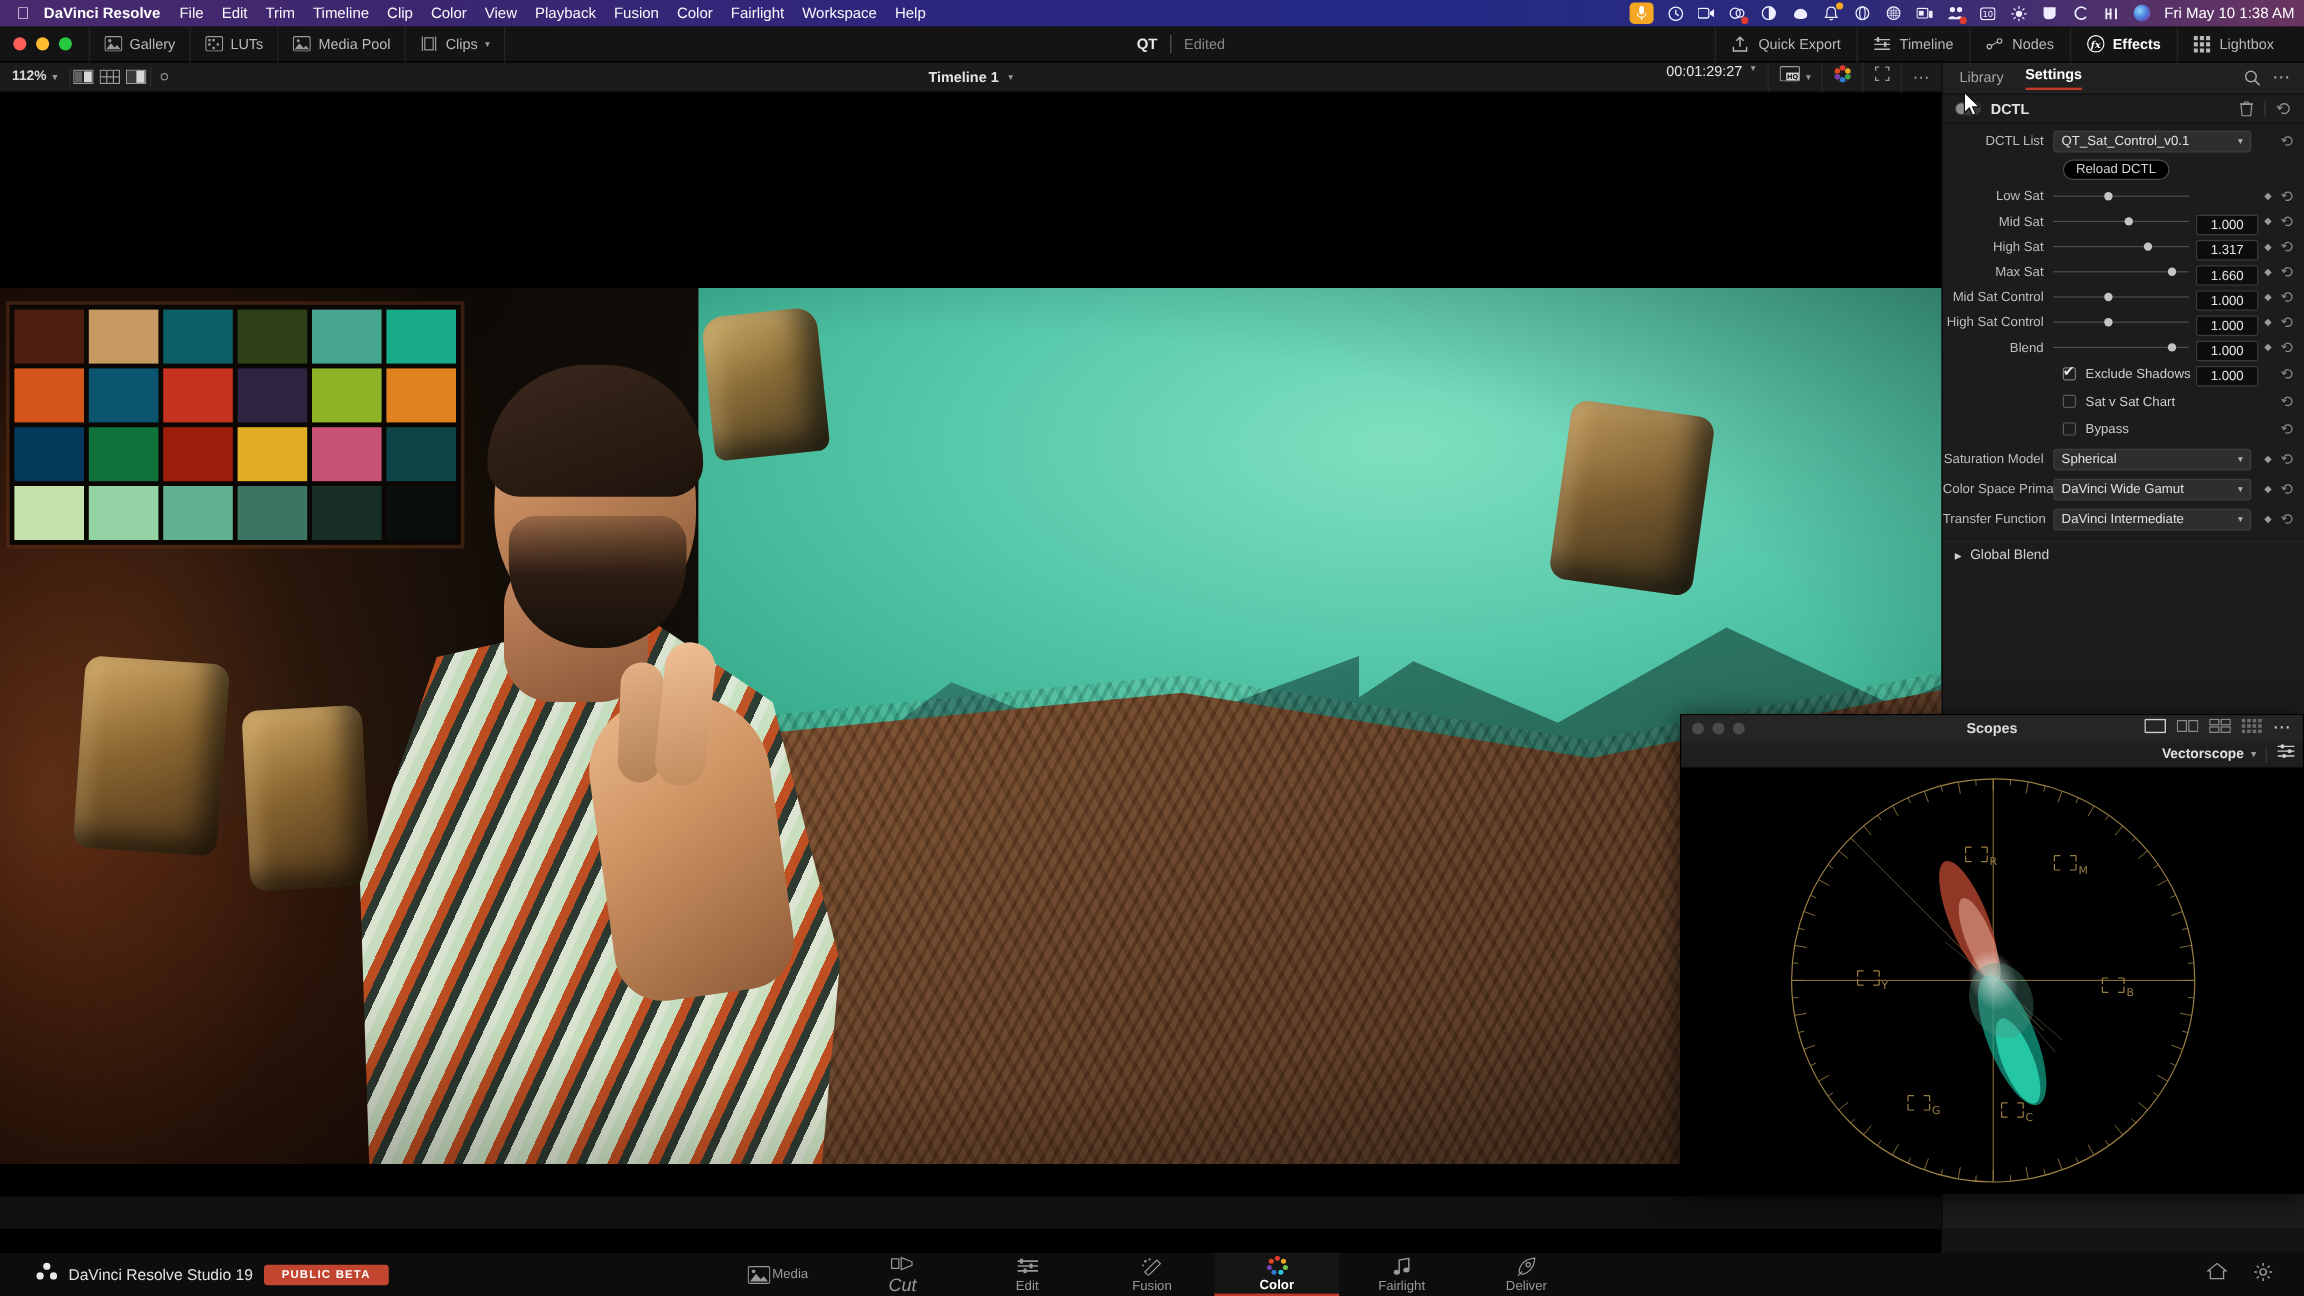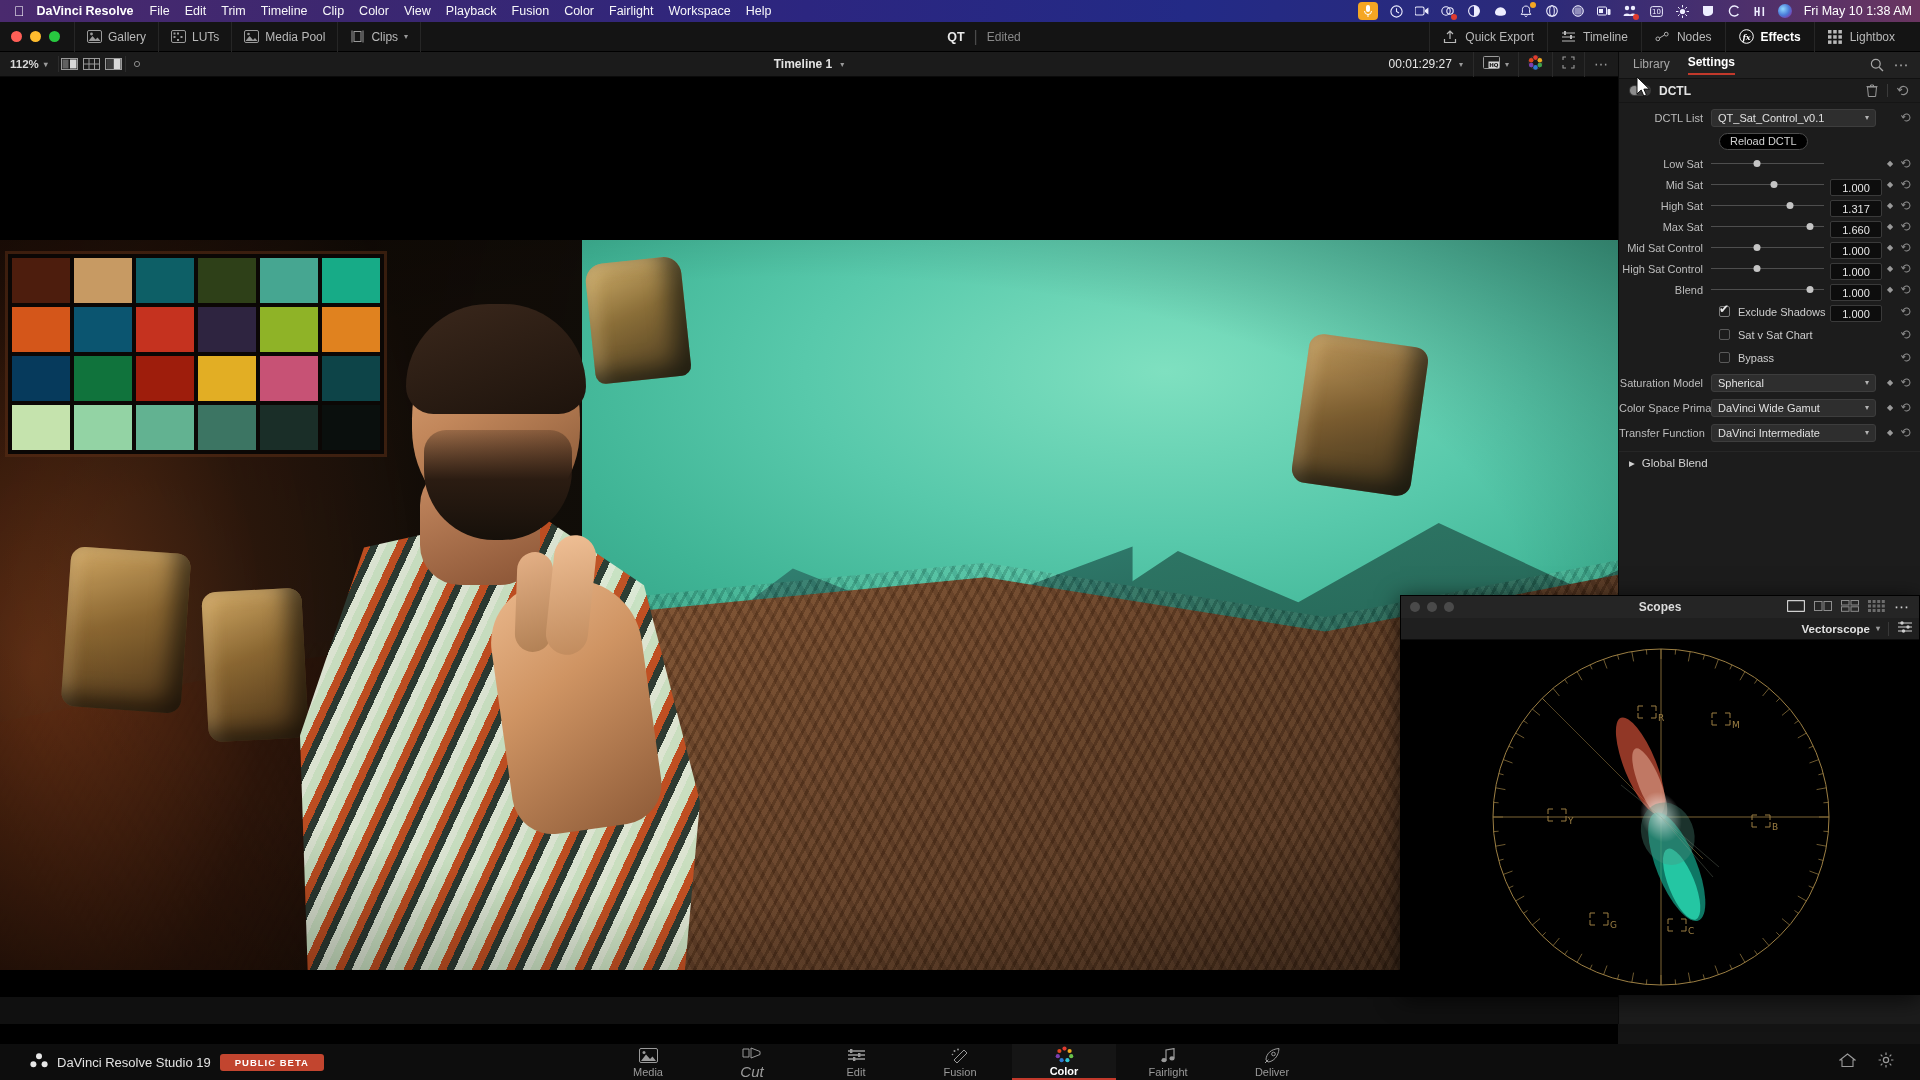--- a/index.html
+++ b/index.html
@@ -63,21 +63,21 @@
   .viewer-wrap { position: absolute; top: 52px; left: 0; width: 1618px; height: 972px; background: #101010; }
   .viewer-bar { height: 25px; background: #1b1b1b; border-bottom: 1px solid #0a0a0a;
                 display: flex; align-items: center; position: relative; }
   .vb-left { display: flex; align-items: center; height: 25px; }
   .zoom-box { display: flex; align-items: center; gap: 5px; padding: 0 10px; color: #d8d8d8; font-size: 11.5px; font-weight: bold; }
   .vb-sep { width: 1px; height: 16px; background: #2c2c2c; }
   .vb-ico { width: 22px; height: 25px; display: flex; align-items: center; justify-content: center; color: #9b9b9b; }
   .vb-center { position: absolute; left: 0; right: 0; display: flex; justify-content: center;
                align-items: center; gap: 8px; }
   .vb-title { color: #e4e4e4; font-size: 12px; font-weight: bold; }
-  .vb-right { margin-left: auto; display: flex; align-items: center; height: 25px; }
+  .vb-right { margin-left: auto; display: flex; align-items: flex-start; height: 25px; }
   .tc-box { color: #e8e8e8; font-size: 12px; padding: 0 7px 0 12px; font-family: "Liberation Sans", sans-serif; }
   .vb-rb { display: flex; align-items: center; gap: 5px; padding: 0 9px; height: 25px; border-left: 1px solid #2a2a2a; color: #9b9b9b; }
 
   .video { position: absolute; top: 25px; left: 0; width: 1618px; height: 920px; background: #000; overflow: hidden; }
   .frame { position: absolute; top: 163px; left: 0; width: 1618px; height: 730px; overflow: hidden; }
 
   
   .sky {
     position: absolute; inset: 0;
     background:
@@ -1091,21 +1091,21 @@
         <svg width="18" height="15" viewBox="0 0 18 15">
             <circle cx="9" cy="3.2" r="3" fill="#e8e8e8"></circle>
             <circle cx="3.4" cy="11.3" r="3" fill="#e8e8e8"></circle>
             <circle cx="14.6" cy="11.3" r="3" fill="#e8e8e8"></circle>
           </svg>
       </span>
       <span style="color:#e2e2e2;font-size:13px;">DaVinci Resolve Studio 19</span>
       <span style="background:#c2452f;color:#fff;font-size:9.5px;font-weight:bold;letter-spacing:1px;padding:3px 15px;border-radius:3px;">PUBLIC BETA</span>
     </div>
     <div id="page-tabs" style="position:absolute;left:0;right:0;display:flex;justify-content:center;align-items:flex-end;gap:0;">
-        <div style="width: 104px; height: 36px; display: flex; flex-direction: column; align-items: center; justify-content: center; gap: 2px;">
+        <div style="width: 104px; height: 36px; display: flex; align-items: center; justify-content: center; gap: 2px;">
           <span style="height:17px;display:flex;align-items:center;">
             <svg width="19" height="15" viewBox="0 0 19 15">
               <rect x="0.5" y="0.5" width="18" height="14" rx="1.5" stroke="#9a9a9a" fill="none"></rect>
               <circle cx="5" cy="4.5" r="1.5" fill="#9a9a9a"></circle>
               <path d="M2 13 L7 6.5 L11 11 L13.5 8.5 L17 13 Z" fill="#9a9a9a"></path>
             </svg>
           </span>
           <span style="font-size:11px;color:#9a9a9a;">Media</span>
         </div>
         <div style="width: 104px; height: 36px; display: flex; flex-direction: column; align-items: center; justify-content: center; gap: 2px;">

